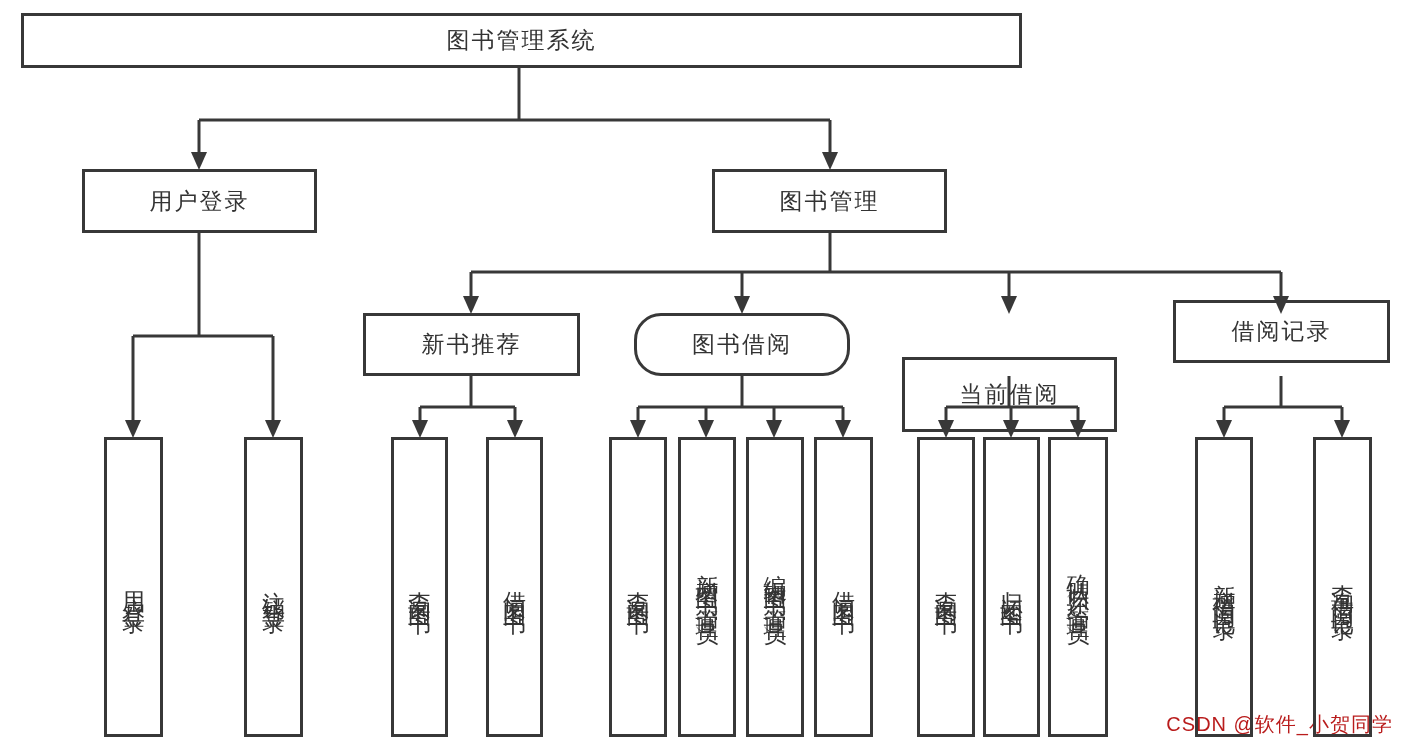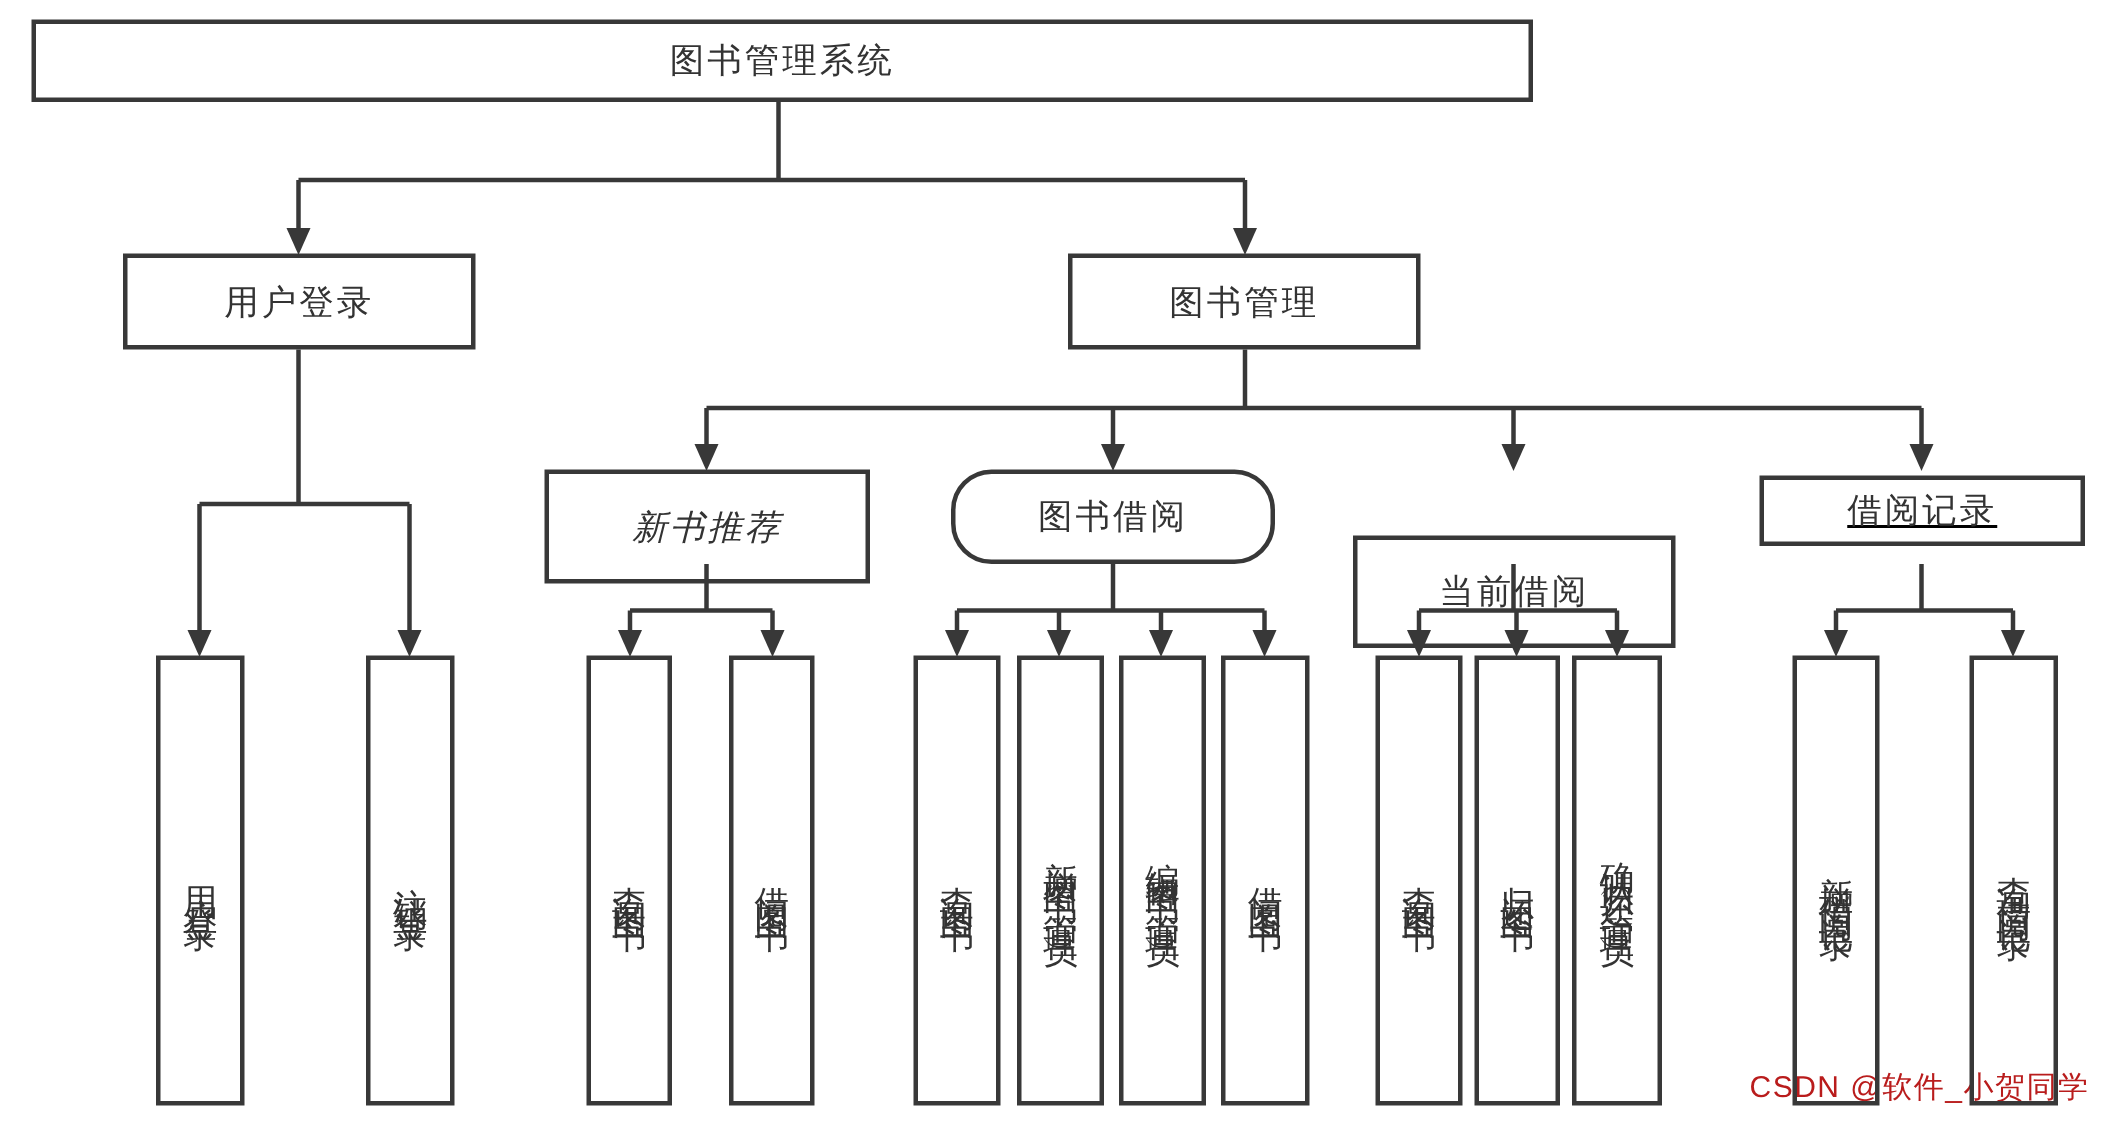--- a/index.html
+++ b/index.html
@@ -147,30 +147,30 @@
     <span class="hlabel">图书管理系统</span>
   </div>
 
   <div class="node" style="left:82px; top:169px; width:235px; height:64px;">
     <span class="hlabel">用户登录</span>
   </div>
   <div class="node" style="left:712px; top:169px; width:235px; height:64px;">
     <span class="hlabel">图书管理</span>
   </div>
 
-  <div class="node" style="left:363px; top:313px; width:217px; height:76px;font-style:italic;">
+  <div class="node" style="left:363px; top:313px; width:217px; height:63px;">
     <span class="hlabel">新书推荐</span>
   </div>
   <div class="node" style="left:634px; top:313px; width:216px; height:63px;border-radius:27px;">
     <span class="hlabel">图书借阅</span>
   </div>
   <div class="node" style="left:902px; top:313px; width:215px; height:75px;margin-top:44px;">
     <span class="hlabel">当前借阅</span>
   </div>
-  <div class="node" style="left:1173px; top:317px; width:217px; height:47px;text-decoration:underline;">
+  <div class="node" style="left:1173px; top:300px; width:217px; height:63px;">
     <span class="hlabel">借阅记录</span>
   </div>
 
   <div class="node" style="left:104px; top:437px; width:59px; height:300px;">
     <span class="vlabel">用户登录</span>
   </div>
   <div class="node" style="left:244px; top:437px; width:59px; height:300px;">
     <span class="vlabel">注销登录</span>
   </div>
 

